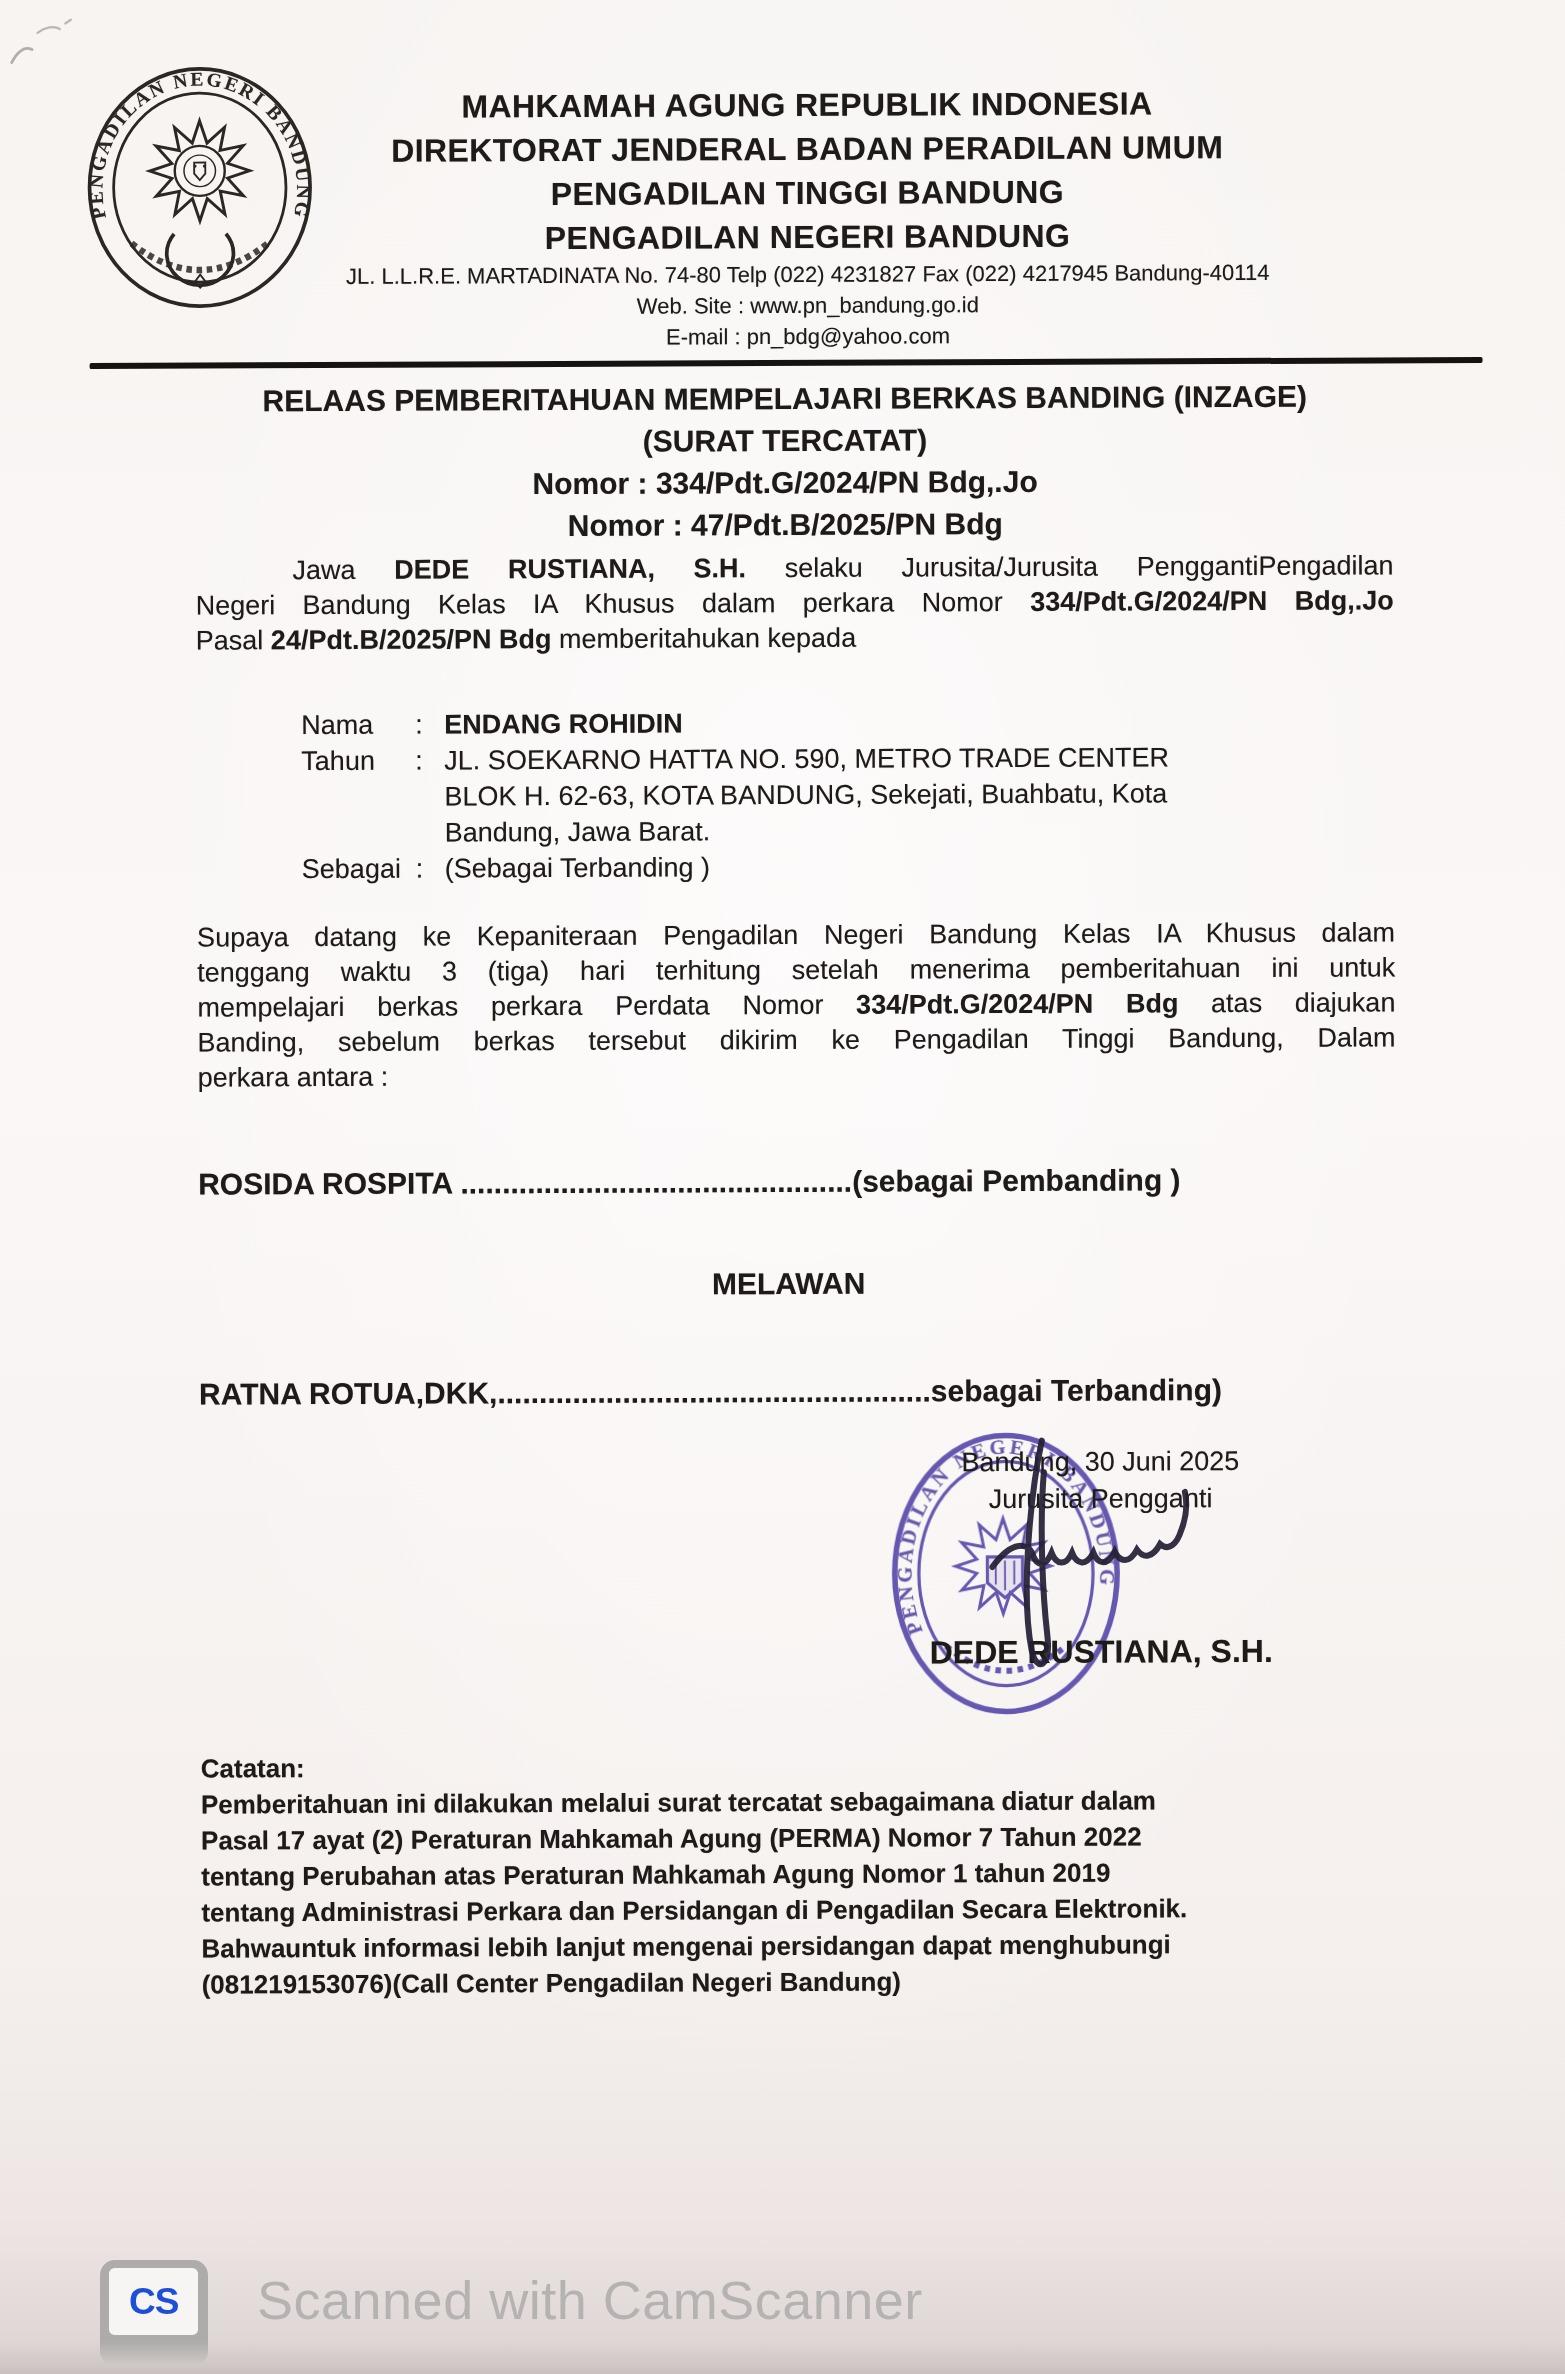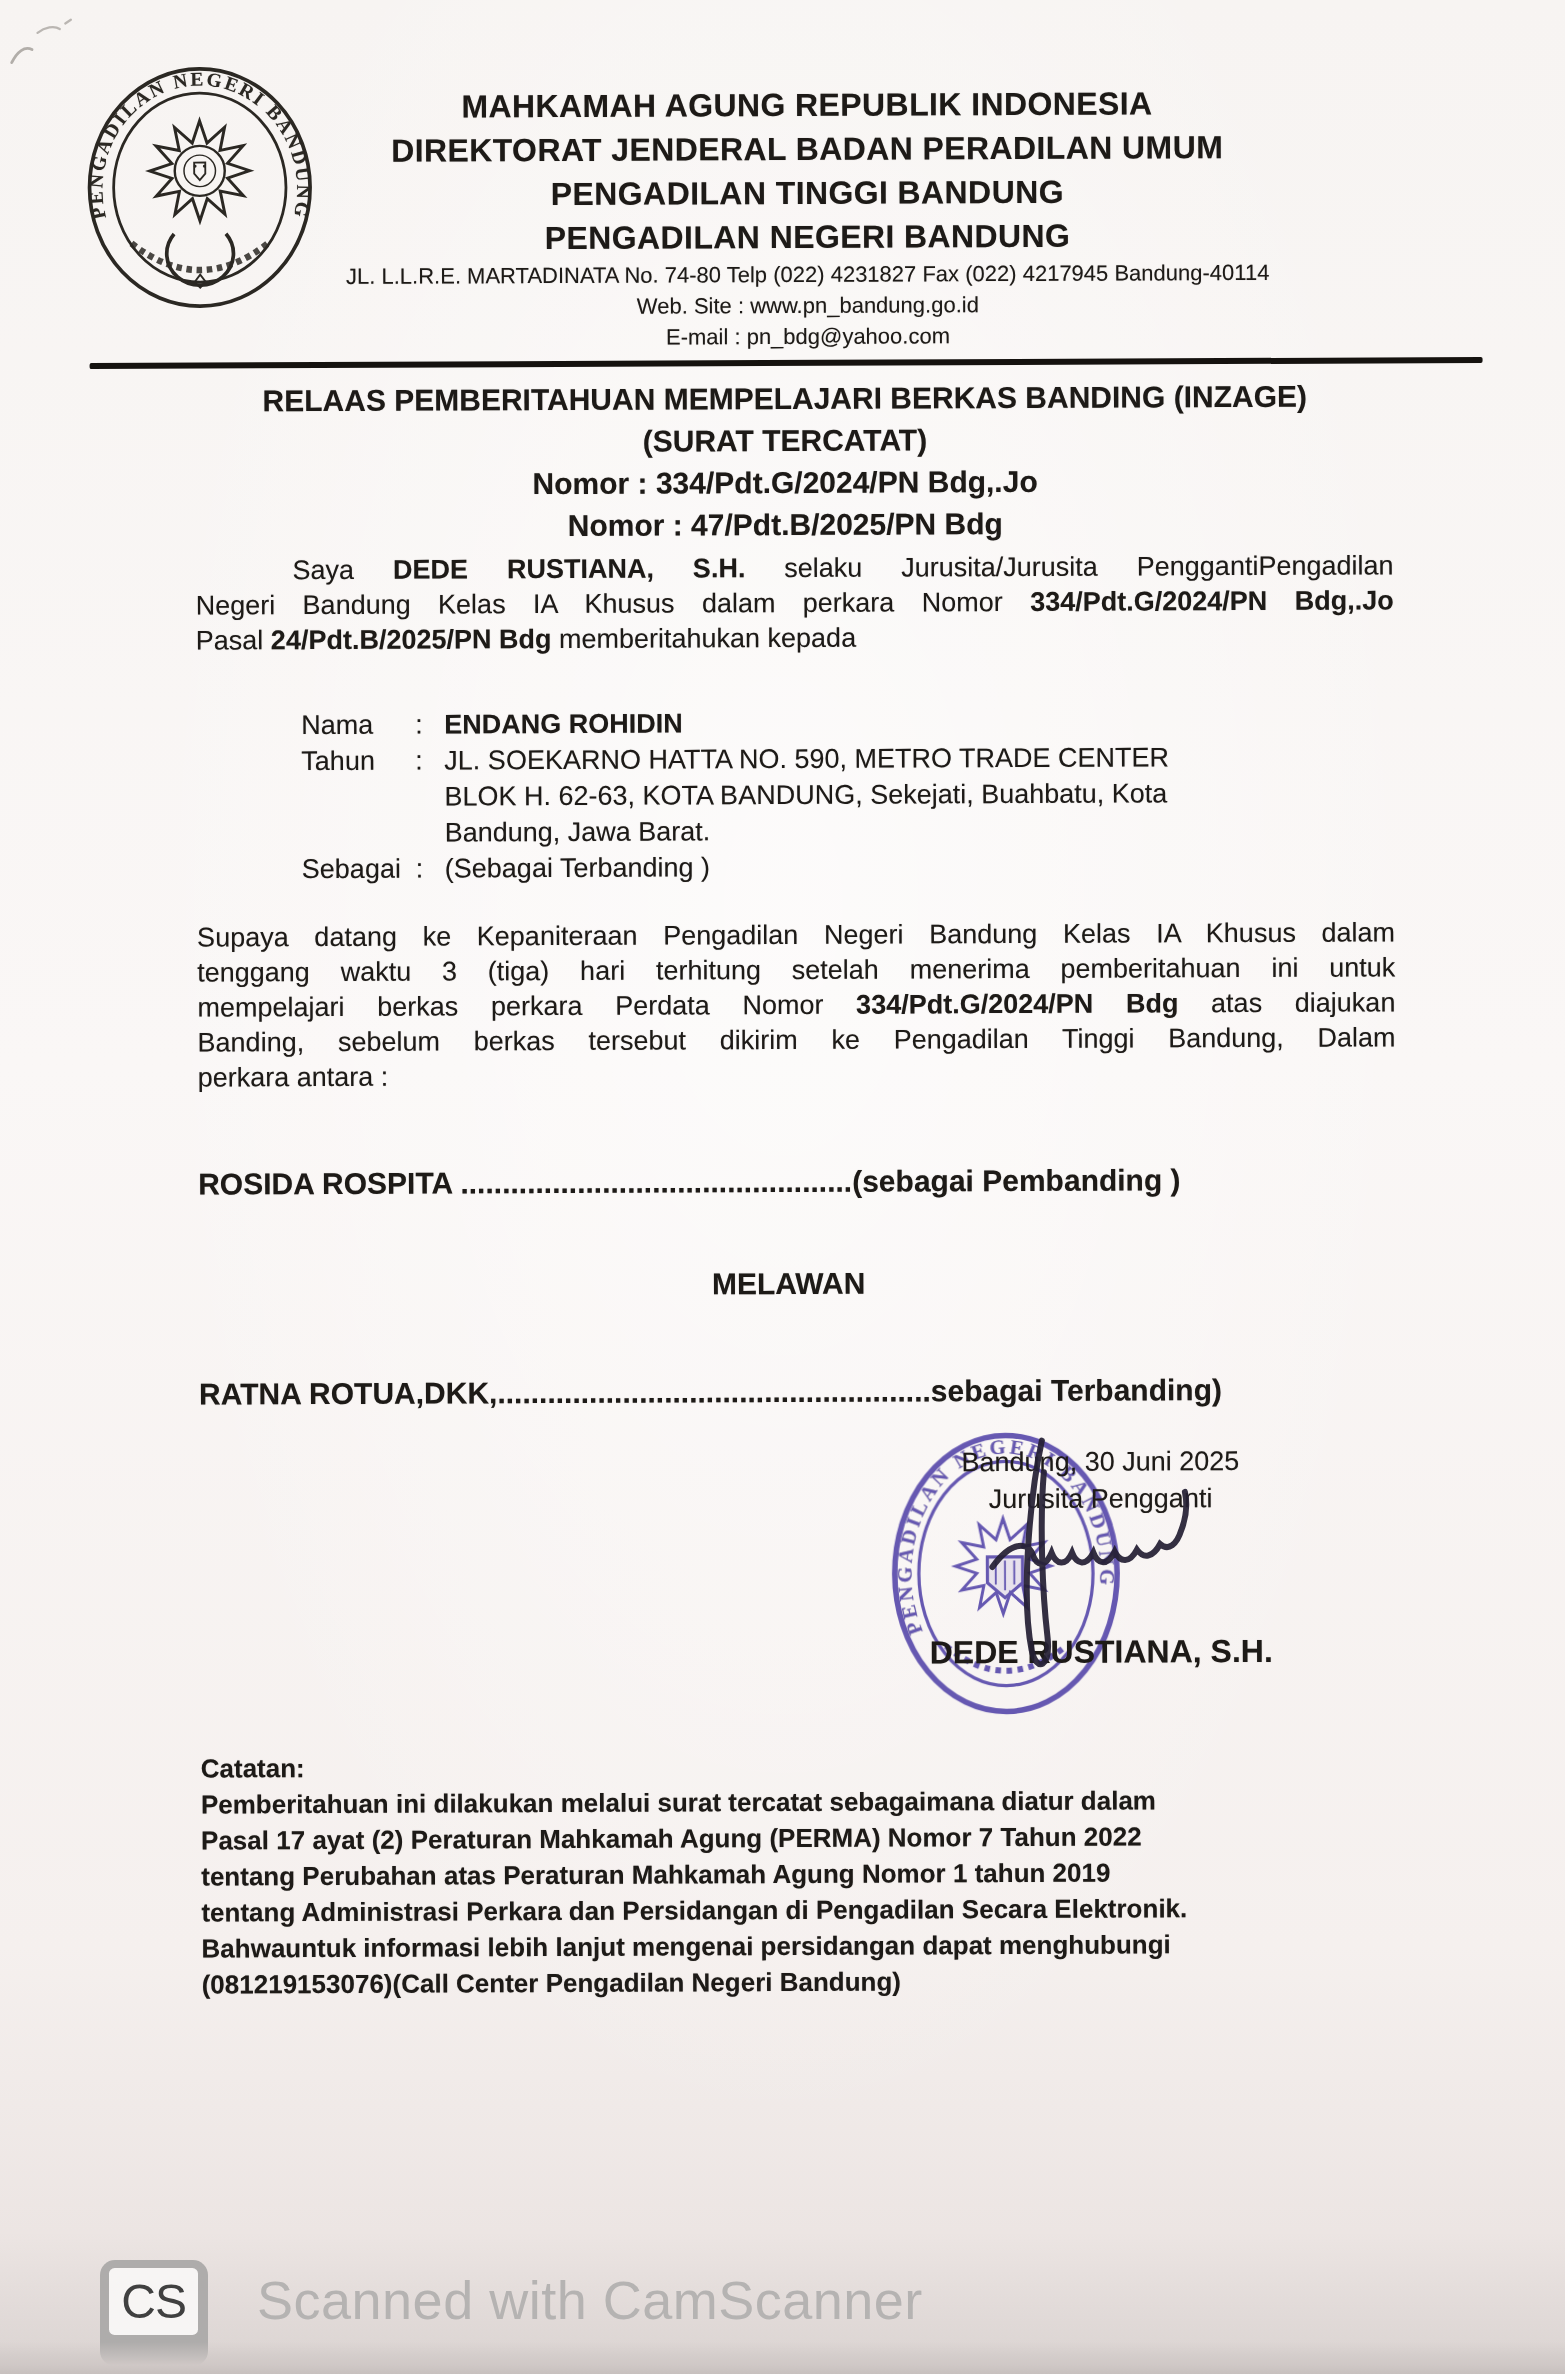--- a/index.html
+++ b/index.html
@@ -60,21 +60,21 @@
   .stamp{position:absolute;left:-7.4px;top:-15px;width:234px;height:289px;z-index:1;opacity:.82;filter:blur(0.4px);}
   .signature{position:absolute;left:51px;top:-9.3px;width:306px;height:260px;z-index:3;opacity:.92;}
 
   
   .catatan{position:absolute;left:193px;top:1748px;width:1215px;font-size:26px;font-weight:bold;line-height:36px;}
 
   
   .cs-badge{position:absolute;left:100px;top:2260px;width:108px;height:106px;background:#aeacab;border-radius:15px;}
   .cs-screen{position:absolute;left:9.3px;top:8.3px;width:89px;height:67px;background:#f7f5f4;border-radius:5.6px;
              display:flex;align-items:center;justify-content:center;}
-  .cs-letters{font-size:48px;font-weight:normal;color:#404040;letter-spacing:-0.9px;text-shadow:none;}
+  .cs-letters{font-size:37px;font-weight:bold;color:#1d4ed8;letter-spacing:-0.9px;text-shadow:none;}
   .cs-text{position:absolute;left:237px;top:2269px;font-size:54px;color:#b5b3b2;text-shadow:none;letter-spacing:0.5px;margin-left:20px;}
   .bottom-band{position:absolute;left:0;bottom:0;width:100%;height:33px;
     background:linear-gradient(180deg,rgba(214,207,205,0) 0%,#cfc8c6 70%,#c6bfbd 100%);}
   svg{overflow:visible;}
 </style>
 </head>
 <body>
 
 <div class="page">
   <div class="doc">
@@ -118,21 +118,21 @@
     <div class="rule"></div>
 
     <div class="titleblock">
       <div>RELAAS PEMBERITAHUAN MEMPELAJARI BERKAS BANDING (INZAGE)</div>
       <div>(SURAT TERCATAT)</div>
       <div>Nomor : 334/Pdt.G/2024/PN Bdg,.Jo</div>
       <div>Nomor : 47/Pdt.B/2025/PN Bdg</div>
     </div>
 
     <div class="para" style="top:551px;">
-      <div class="jl indent1"><span>Saya </span><span class="b">DEDE RUSTIANA, S.H.</span><span> selaku Jurusita/Jurusita PenggantiPengadilan</span></div>
+      <div class="jl indent1"><span>Jawa </span><span class="b">DEDE RUSTIANA, S.H.</span><span> selaku Jurusita/Jurusita PenggantiPengadilan</span></div>
       <div class="jl"><span>Negeri Bandung Kelas IA Khusus dalam perkara Nomor </span><span class="b">334/Pdt.G/2024/PN Bdg,.Jo</span><span></span></div>
       <div class="ll"><span>Pasal </span><span class="b">24/Pdt.B/2025/PN Bdg</span><span> memberitahukan kepada</span></div>
     </div>
 
     <div class="recip">
       <div class="rrow">
         <div class="rlab">Nama</div>
         <div class="rcol">:</div>
         <div class="rval b">ENDANG ROHIDIN</div>
       </div>

